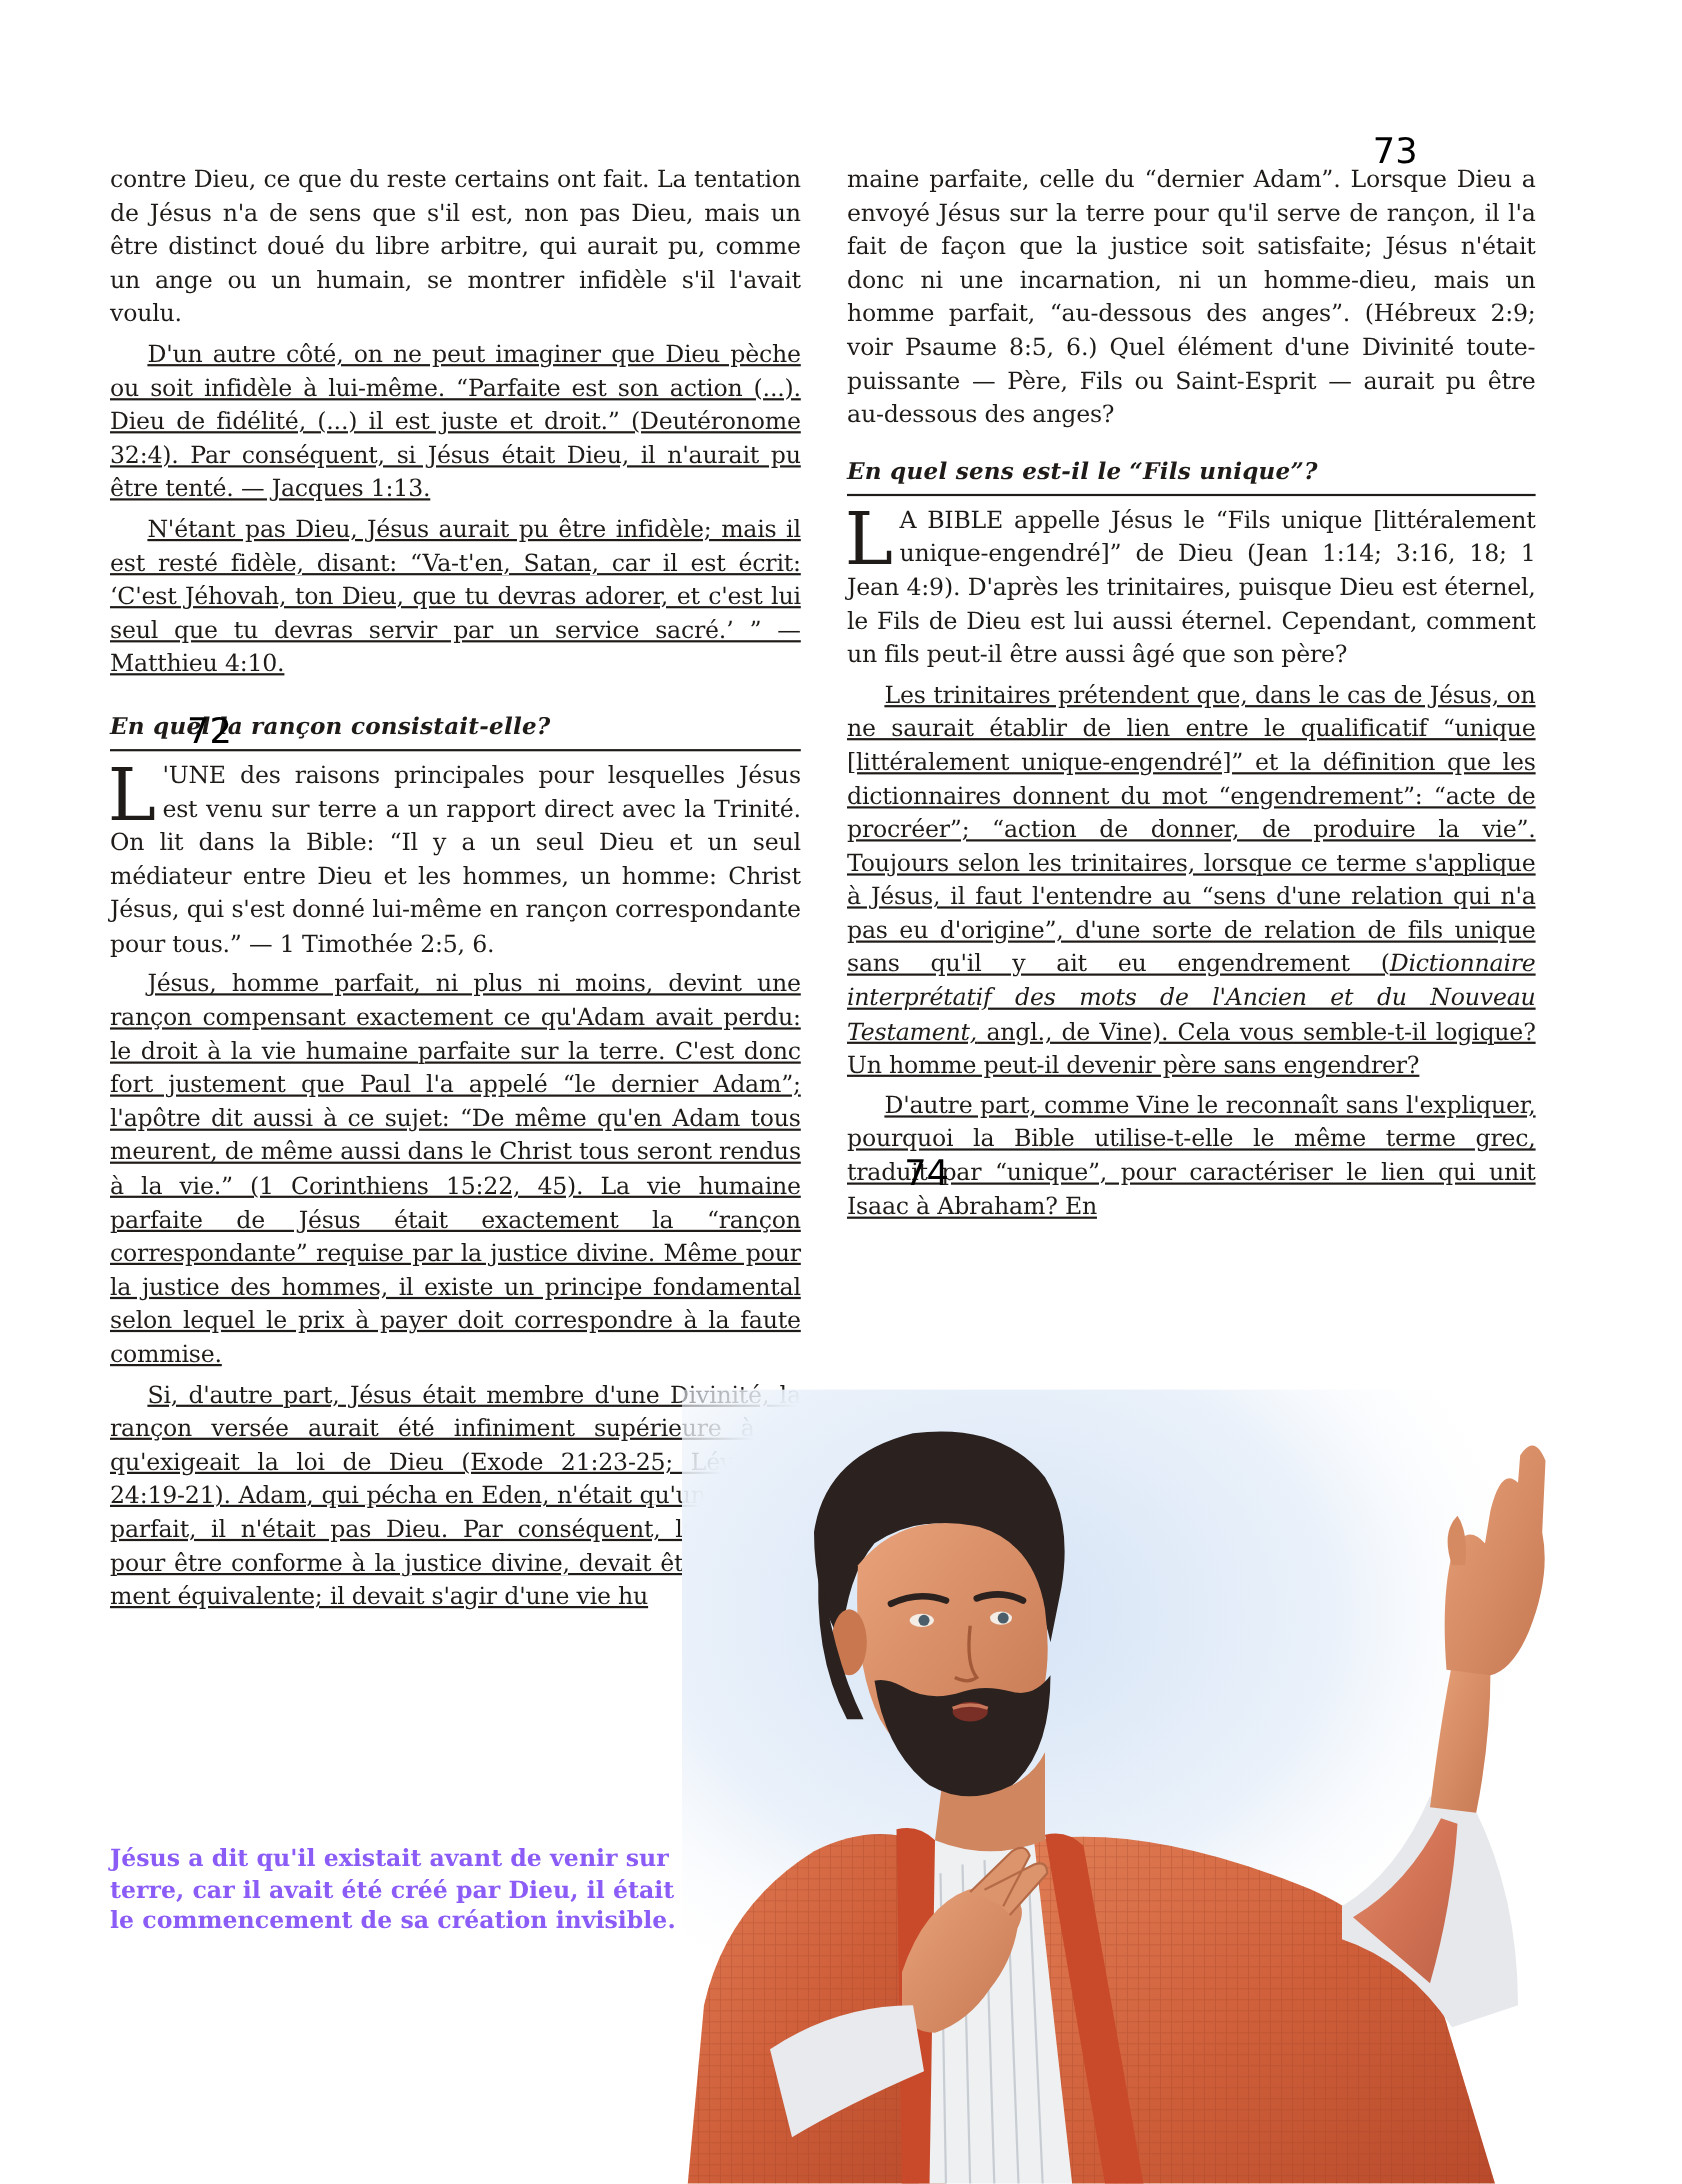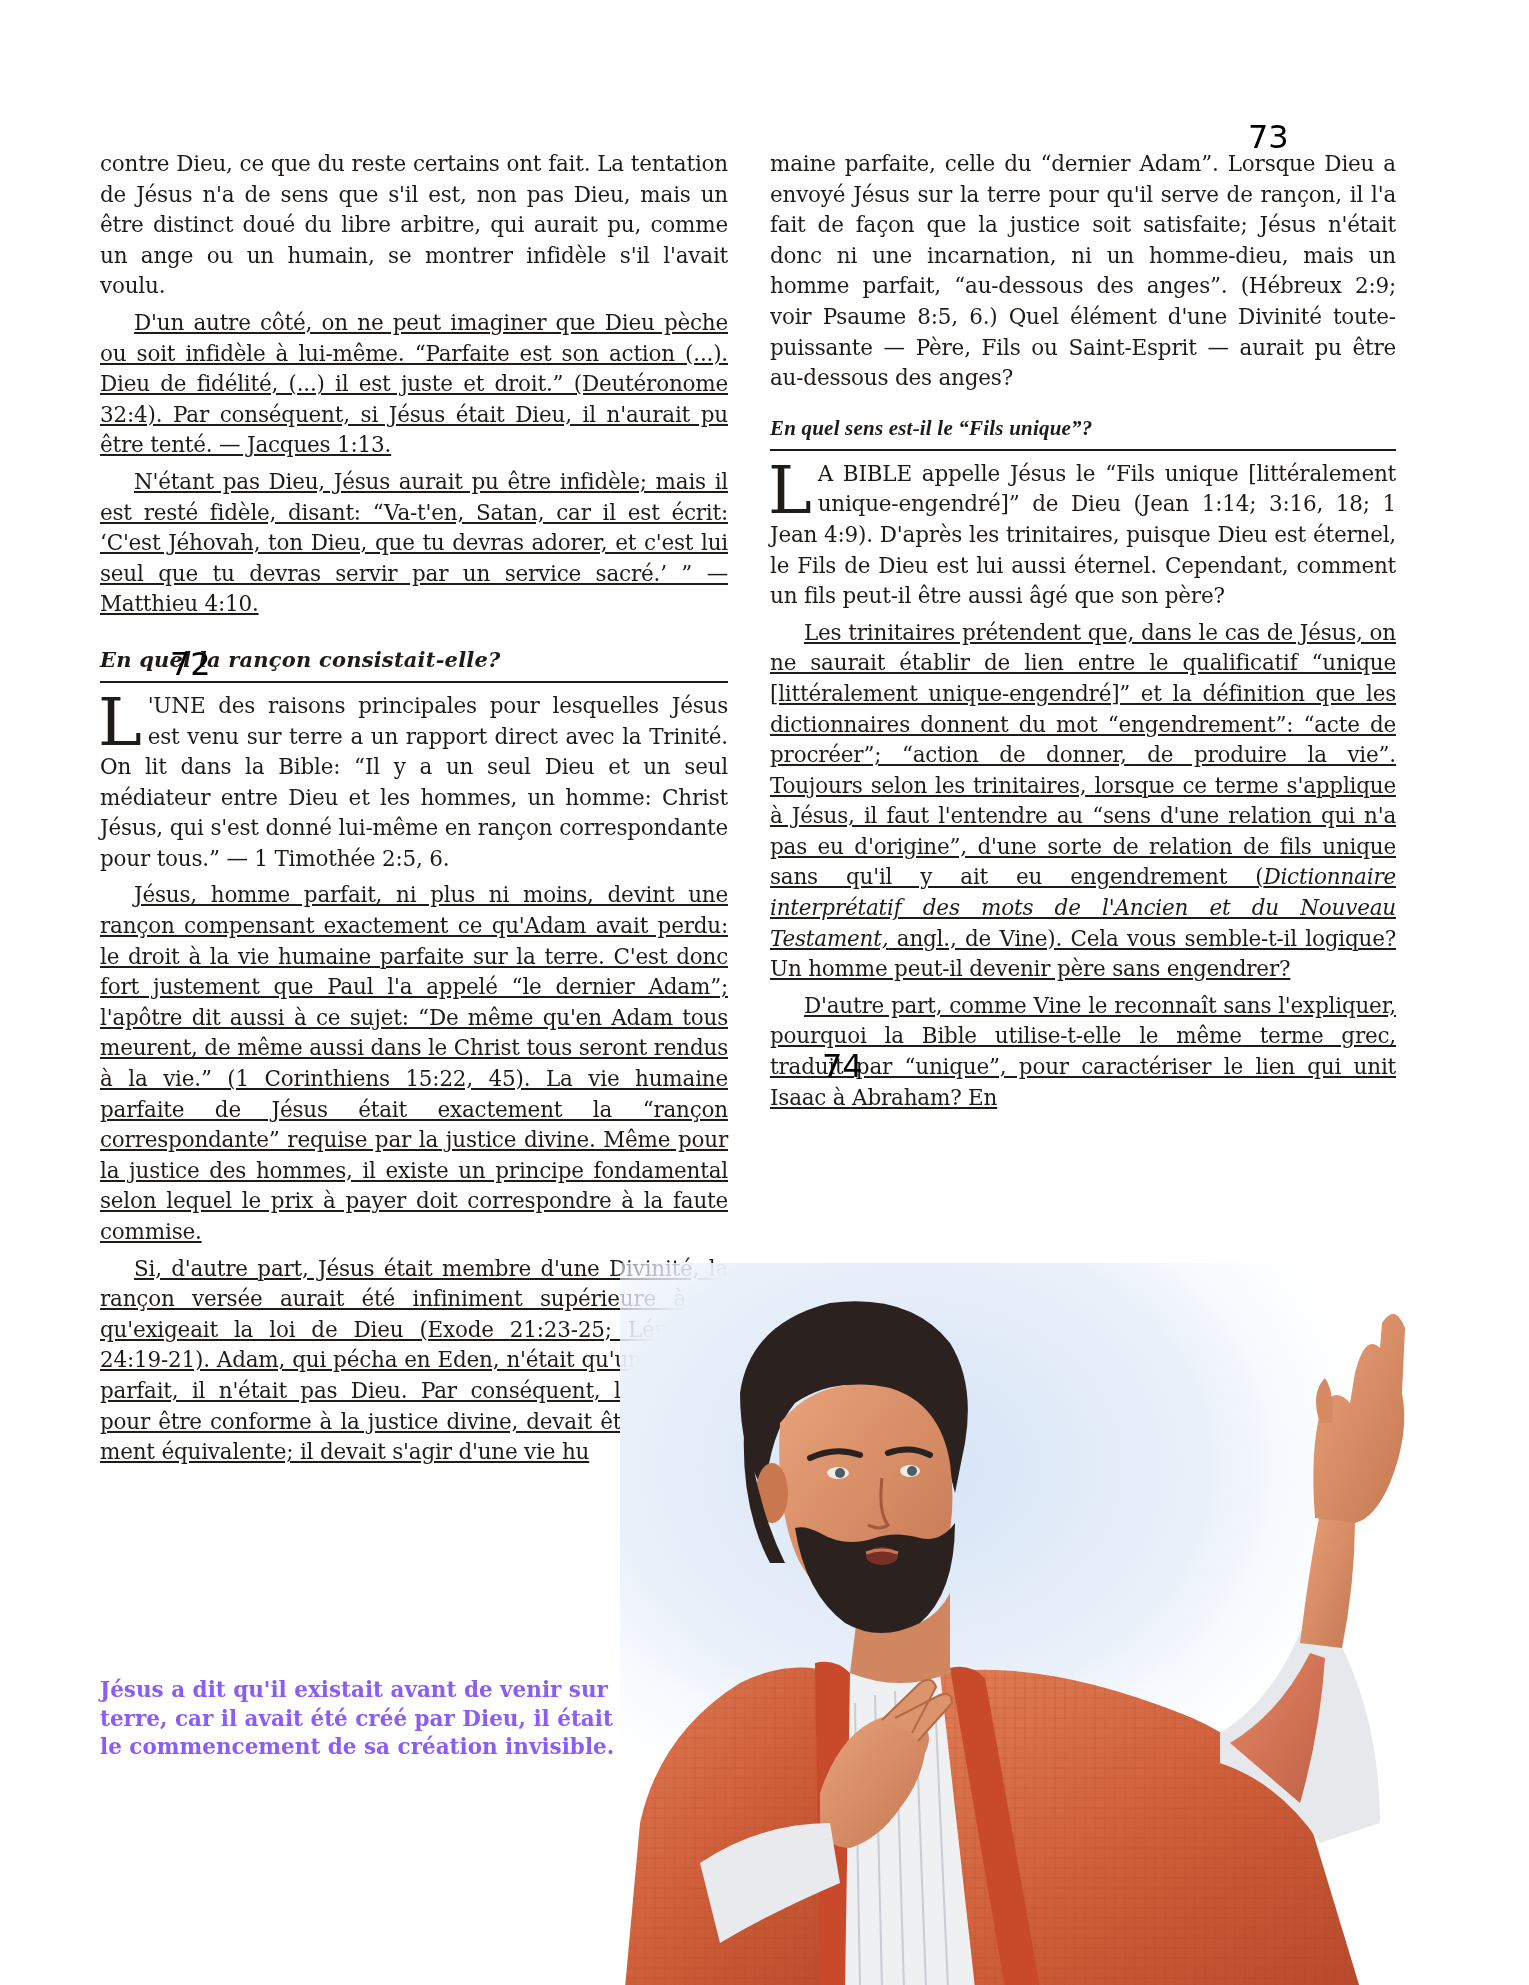--- a/index.html
+++ b/index.html
@@ -94,21 +94,21 @@
     <p class="para drop-para">
       <span class="drop-cap">L</span><span>'UNE des raisons principales pour lesquelles Jésus est venu sur terre a un rapport direct avec la Trinité. On lit dans la Bible: “Il y a un seul Dieu et un seul médiateur entre Dieu et les hom­mes, un homme: Christ Jésus, qui s'est donné lui-même en rançon correspondante pour tous.” — 1 Timothée 2:5, 6.</span>
     </p>
     <p class="para indent">Jésus, homme parfait, ni plus ni moins, devint une rançon compensant exactement ce qu'Adam avait perdu: le droit à la vie humaine parfaite sur la terre. C'est donc fort justement que Paul l'a appelé “le dernier Adam”; l'apôtre dit aussi à ce sujet: “De même qu'en Adam tous meurent, de même aussi dans le Christ tous seront rendus à la vie.” (1 Corinthiens 15:22, 45). La vie hu­maine parfaite de Jésus était exactement la “ran­çon correspondante” requise par la justice di­vine. Même pour la justice des hommes, il existe un principe fondamental selon lequel le prix à payer doit correspondre à la faute commise.</p>
     <p class="para indent">Si, d'autre part, Jésus était membre d'une Di­vinité, la rançon versée aurait été infiniment supérieure à ce qu'exigeait la loi de Dieu (Exode 21:23-25; Lévitique 24:19-21). Adam, qui pécha en Eden, n'était qu'un homme parfait, il n'était pas Dieu. Par conséquent, la rançon, pour être conforme à la justice divine, devait être stricte­ment équivalente; il devait s'agir d'une vie hu­</p>
   </div>
 
   <div class="col col-right" style="top:146px;">
     <p class="para">maine parfaite, celle du “dernier Adam”. Lorsque Dieu a envoyé Jésus sur la terre pour qu'il serve de rançon, il l'a fait de façon que la justice soit satisfaite; Jésus n'était donc ni une incarnation, ni un homme-dieu, mais un homme parfait, “au-dessous des anges”. (Hébreux 2:9; voir Psaume 8:5, 6.) Quel élément d'une Divinité toute­puissante — Père, Fils ou Saint-Esprit — aurait pu être au-dessous des anges?</p>
 
-    <h2 class="section-heading" style="margin-top:20px;font-family:Liberation Serif, serif;">En quel sens est-il le “Fils unique”?</h2>
+    <h2 class="section-heading" style="margin-top:20px;">En quel sens est-il le “Fils unique”?</h2>
 
     <p class="para drop-para">
       <span class="drop-cap">L</span><span>A BIBLE appelle Jésus le “Fils unique [litté­ralement unique-engendré]” de Dieu (Jean 1:14; 3:16, 18; 1 Jean 4:9). D'après les trinitai­res, puisque Dieu est éternel, le Fils de Dieu est lui aussi éternel. Cependant, comment un fils peut-il être aussi âgé que son père?</span>
     </p>
     <p class="para indent"><span>Les trinitaires prétendent que, dans le cas de Jésus, on ne saurait établir de lien entre le qualificatif “unique [littéralement unique-engendré]” et la définition que les dictionnaires donnent du mot “engendrement”: “acte de pro­créer”; “action de donner, de produire la vie”. Toujours selon les trinitaires, lorsque ce terme s'applique à Jésus, il faut l'entendre au “sens d'une relation qui n'a pas eu d'origine”, d'une sorte de relation de fils unique sans qu'il y ait eu engendrement (</span><em>Dictionnaire interprétatif des mots de l'Ancien et du Nouveau Testament,</em><span> angl., de Vine). Cela vous semble-t-il logique? Un homme peut-il devenir père sans engendrer?</span></p>
     <p class="para indent">D'autre part, comme Vine le reconnaît sans l'expliquer, pourquoi la Bible utilise-t-elle le même terme grec, traduit par “unique”, pour ca­ractériser le lien qui unit Isaac à Abraham? En</p>
   </div>
 
   <div class="page-marker" style="left:170px; top:645px;">72</div>
   <div class="page-marker" style="left:1248px; top:118px;">73</div>

